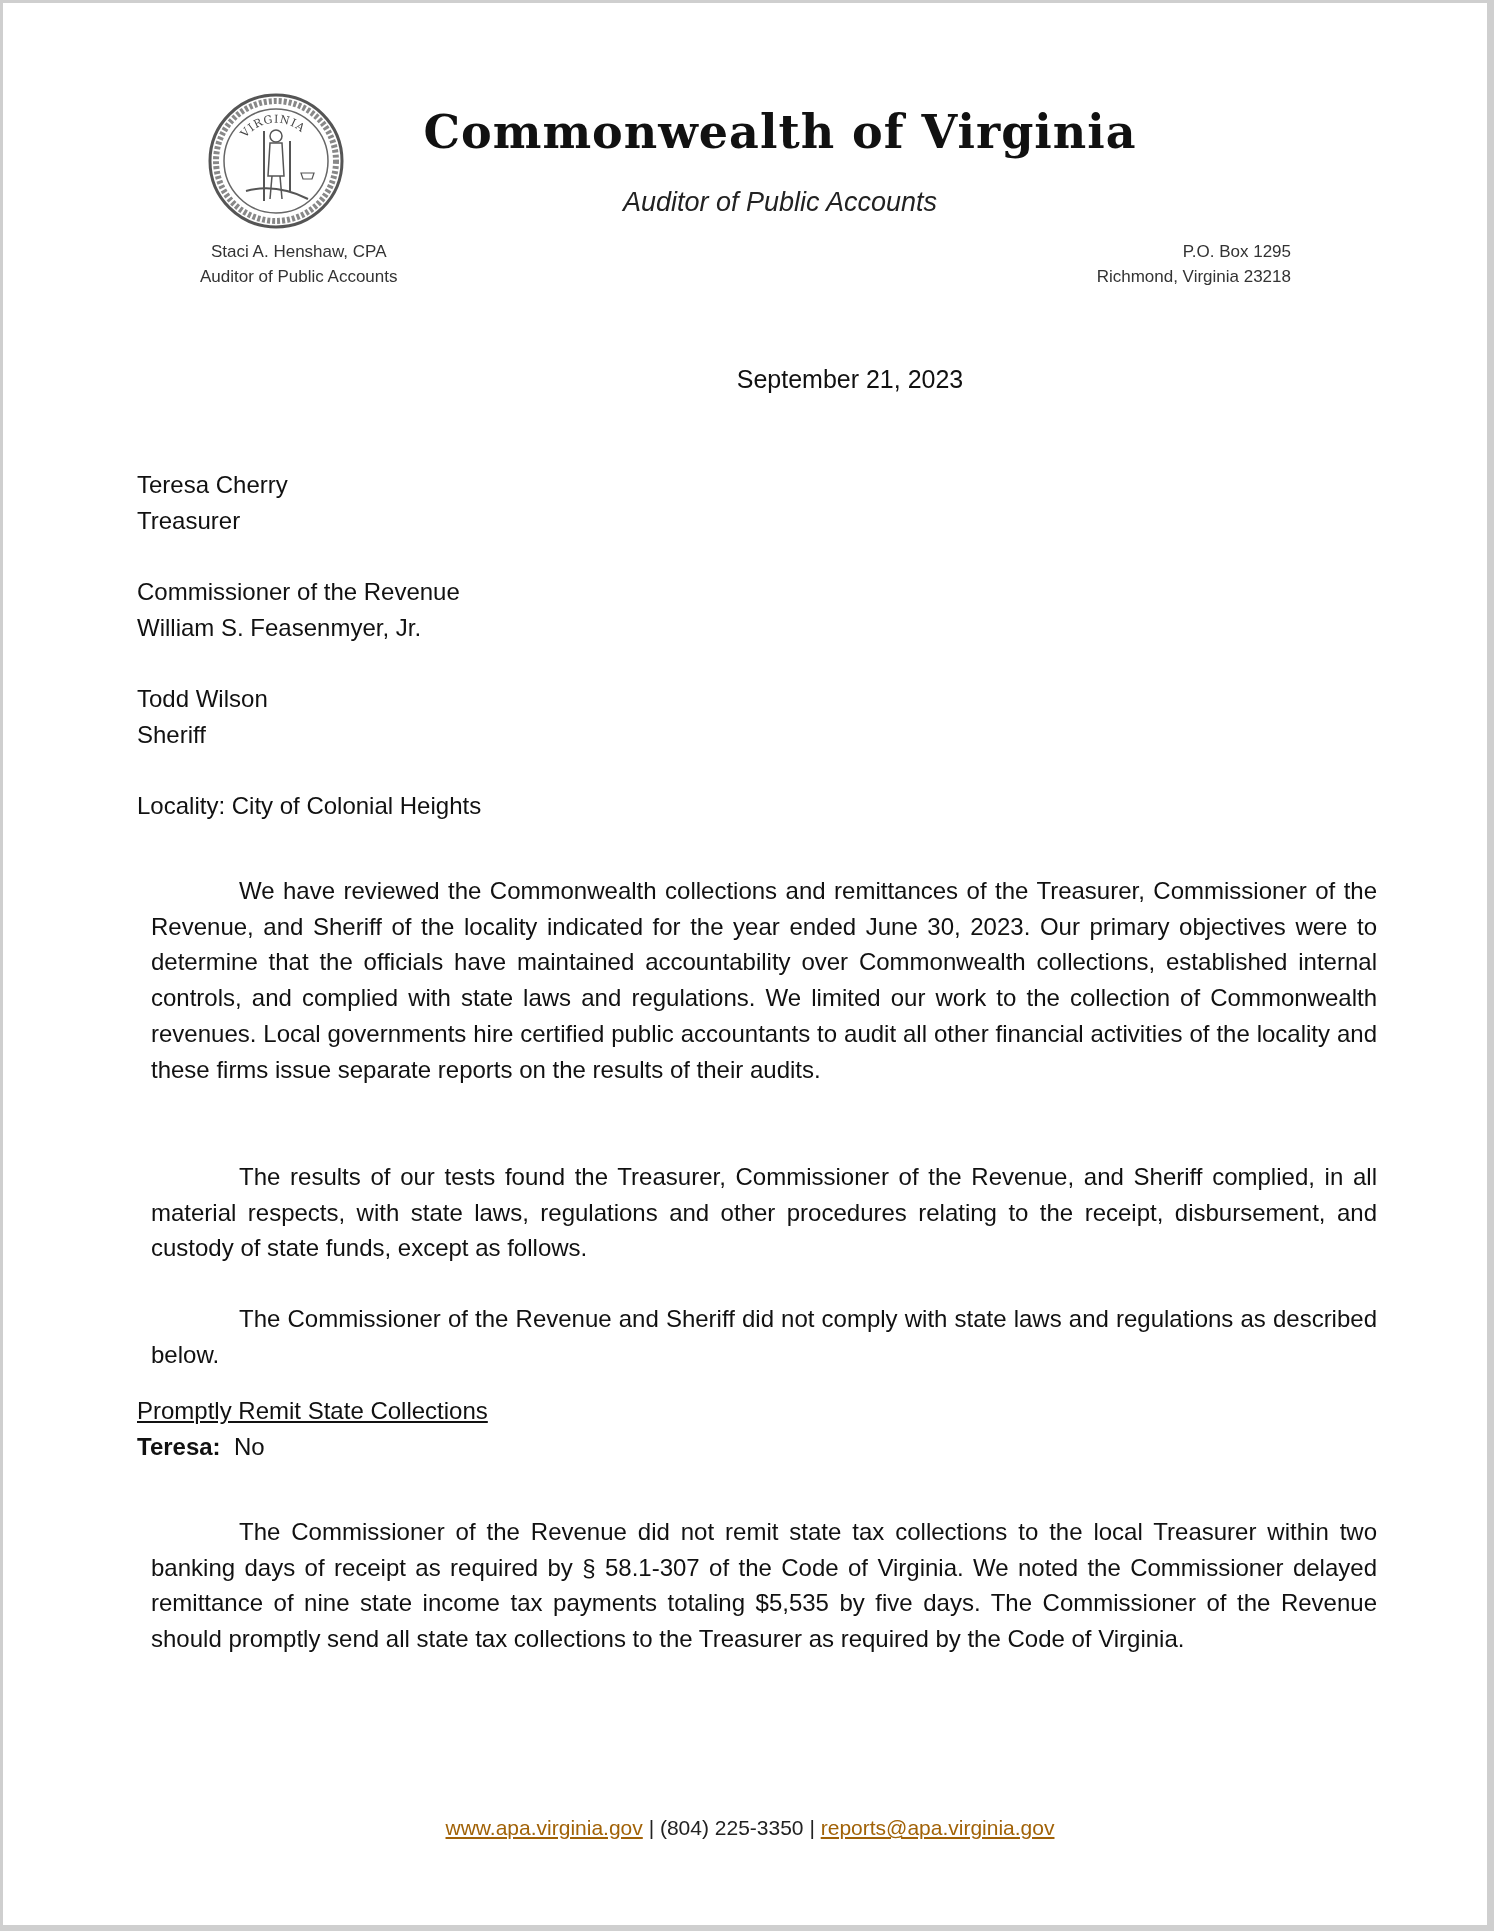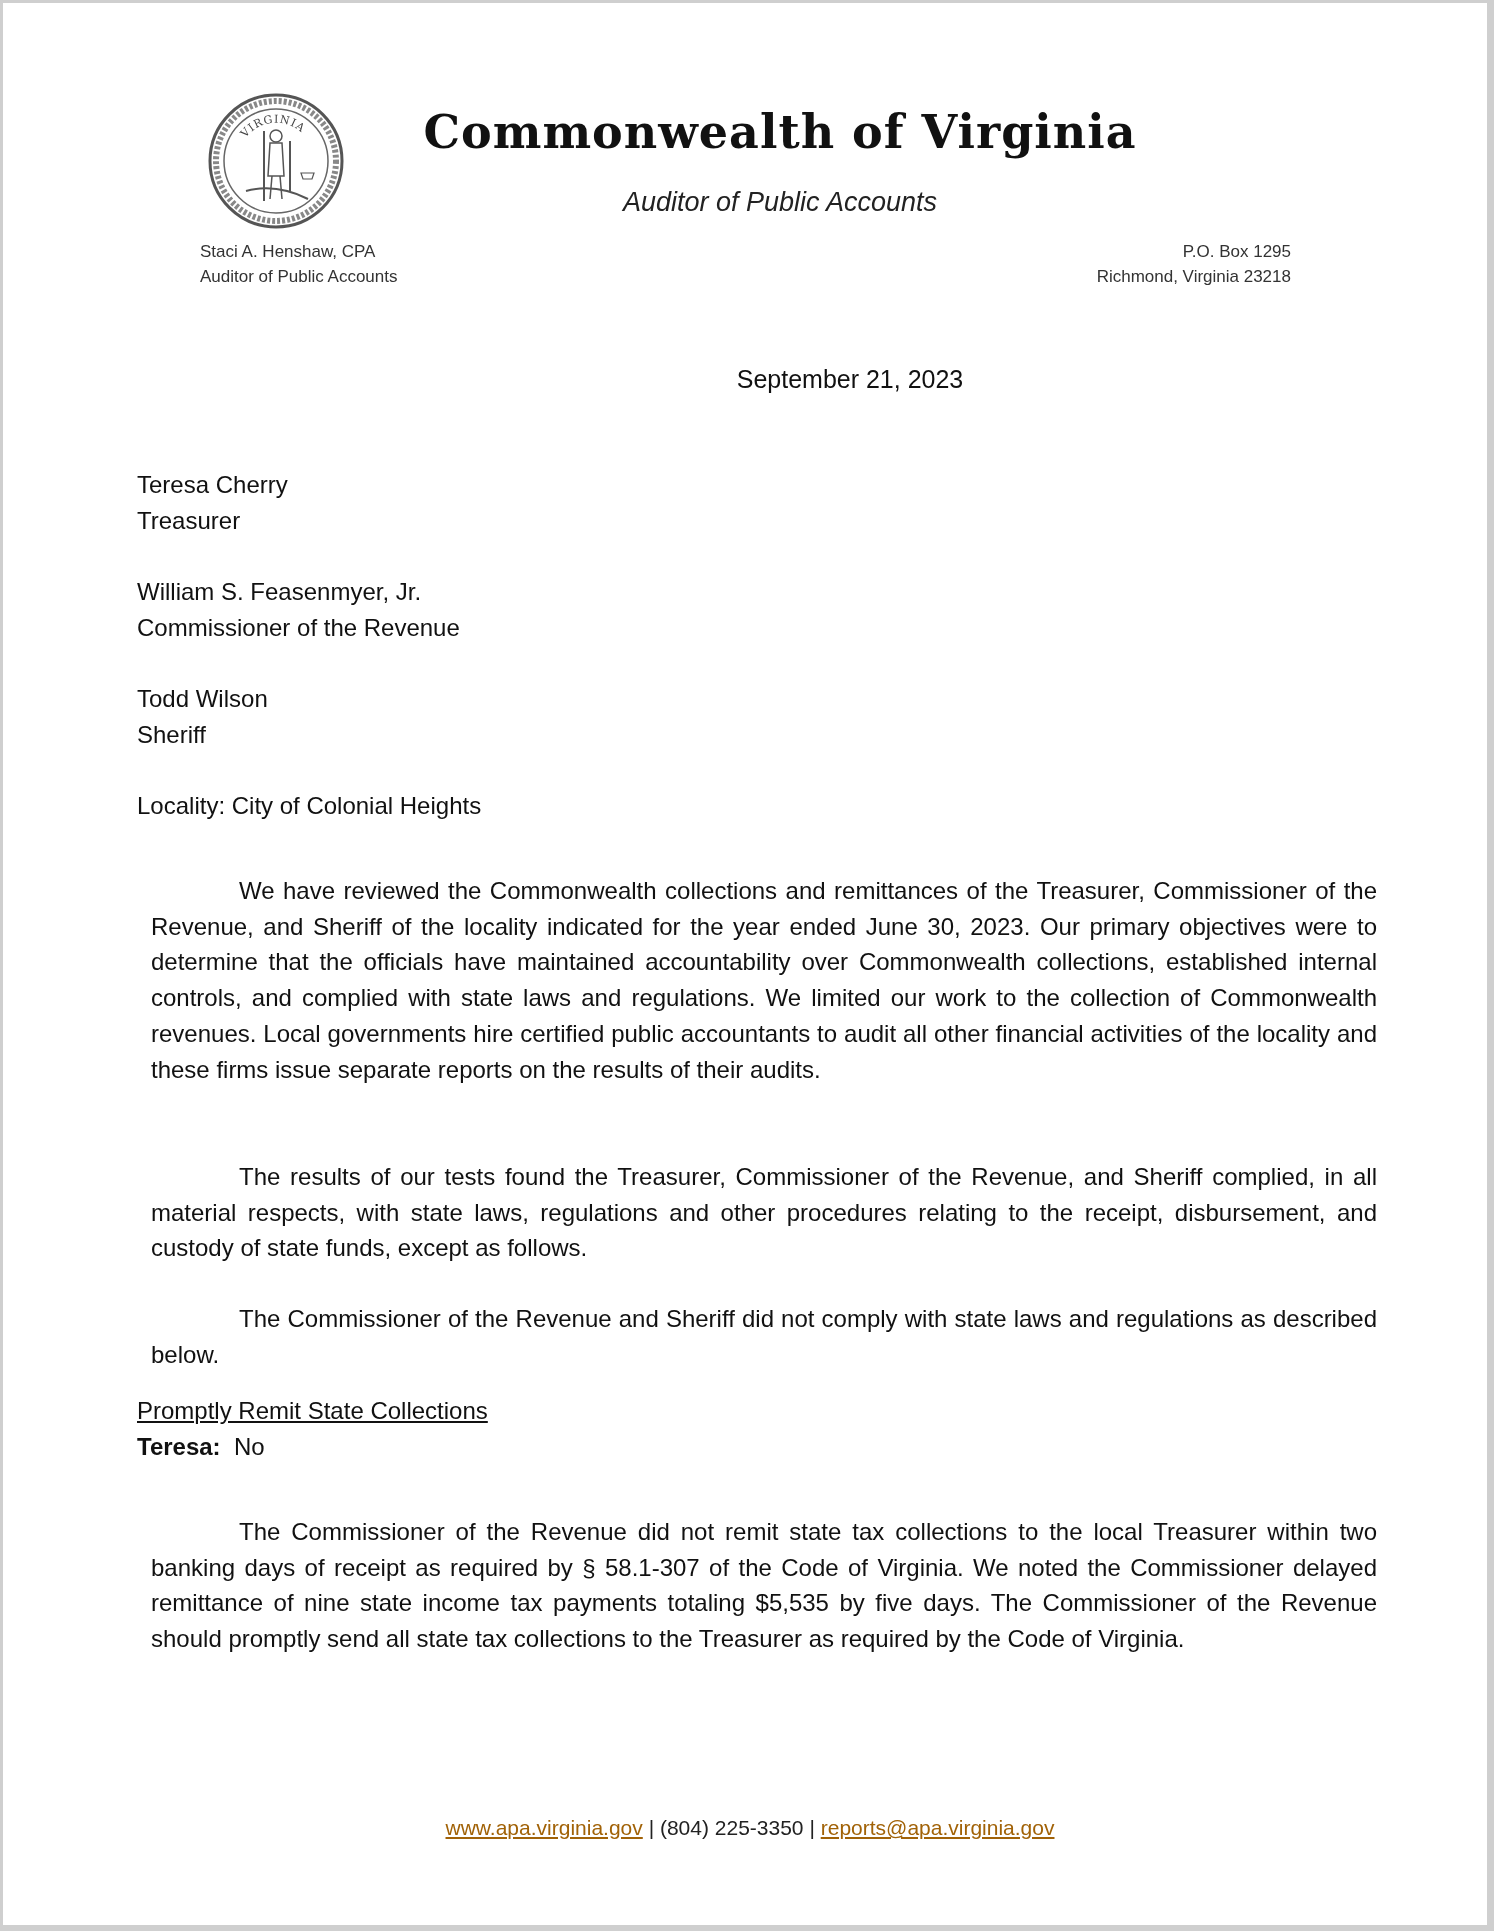--- a/index.html
+++ b/index.html
@@ -14,21 +14,21 @@
   .seal { position: absolute; left: 203px; top: 88px; width: 140px; height: 140px; }
   .title {
     left: 0; width: 1494px; text-align: center; top: 102px;
     font-family: "DejaVu Serif", serif; font-weight: bold; font-size: 46px; letter-spacing: 1px;
     color: #111; padding-left: 60px; box-sizing: border-box;
   }
   .subtitle {
     left: 0; width: 1494px; text-align: center; top: 184px; font-style: italic; font-size: 27px; color: #222;
     padding-left: 60px; box-sizing: border-box;
   }
-  .hdr { font-size: 17px; line-height: 25px; color: #333; }
+  .hdr { font-size: 17px; line-height: 25px; color: #333; text-align: center; }
   .hdr-left { left: 197px; top: 236px; }
   .hdr-right { right: 196px; top: 236px; text-align: right; }
   .date { left: 0; width: 1494px; text-align: center; top: 362px; font-size: 25px; padding-left: 200px; box-sizing: border-box; }
   .body-text { font-size: 24px; line-height: 35.7px; }
   .block { position: absolute; left: 134px; width: 1226px; }
   .para { text-align: justify; text-indent: 88px; margin: 14px; }
   .recip p { margin: 0; }
   .heading { font-weight: normal; text-decoration: underline; }
   .footer { left: 0; width: 1494px; text-align: center; top: 1813px; font-size: 21px; color: #222; }
   .footer a { color: #a16207; text-decoration: underline; }
@@ -69,22 +69,22 @@
     <div>Richmond, Virginia 23218</div>
   </div>
 
   <div class="abs date">September 21, 2023</div>
 
   <div class="block body-text recip" style="top:464px;">
     <p>Teresa Cherry</p>
     <p>Treasurer</p>
   </div>
   <div class="block body-text recip" style="top:571px;">
+    <p>Commissioner of the Revenue</p>
     <p>William S. Feasenmyer, Jr.</p>
-    <p>Commissioner of the Revenue</p>
   </div>
   <div class="block body-text recip" style="top:678px;">
     <p>Todd Wilson</p>
     <p>Sheriff</p>
   </div>
 
   <div class="block body-text" style="top:785px;">Locality: City of Colonial Heights</div>
 
   <p class="block body-text para" style="top:856px;">We have reviewed the Commonwealth collections and remittances of the Treasurer, Commissioner of the Revenue, and Sheriff of the locality indicated for the year ended June 30, 2023. Our primary objectives were to determine that the officials have maintained accountability over Commonwealth collections, established internal controls, and complied with state laws and regulations. We limited our work to the collection of Commonwealth revenues.  Local governments hire certified public accountants to audit all other financial activities of the locality and these firms issue separate reports on the results of their audits.</p>
   <p class="block body-text para" style="top:1142px;">The results of our tests found the Treasurer, Commissioner of the Revenue, and Sheriff complied, in all material respects, with state laws, regulations and other procedures relating to the receipt, disbursement, and custody of state funds, except as follows.</p>

